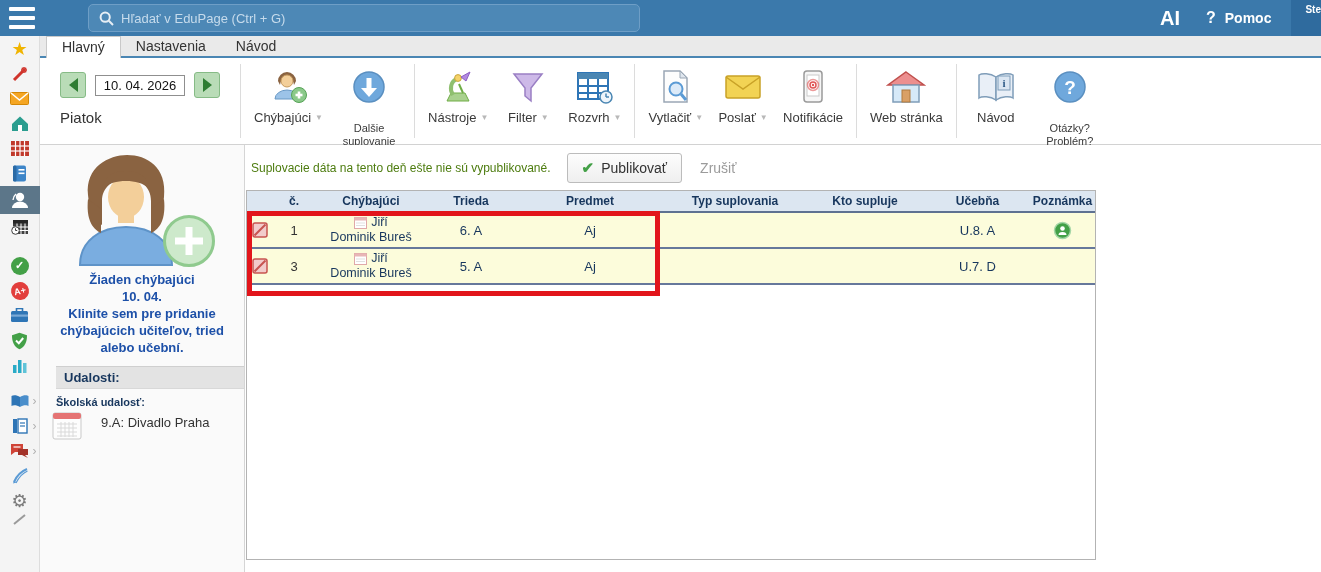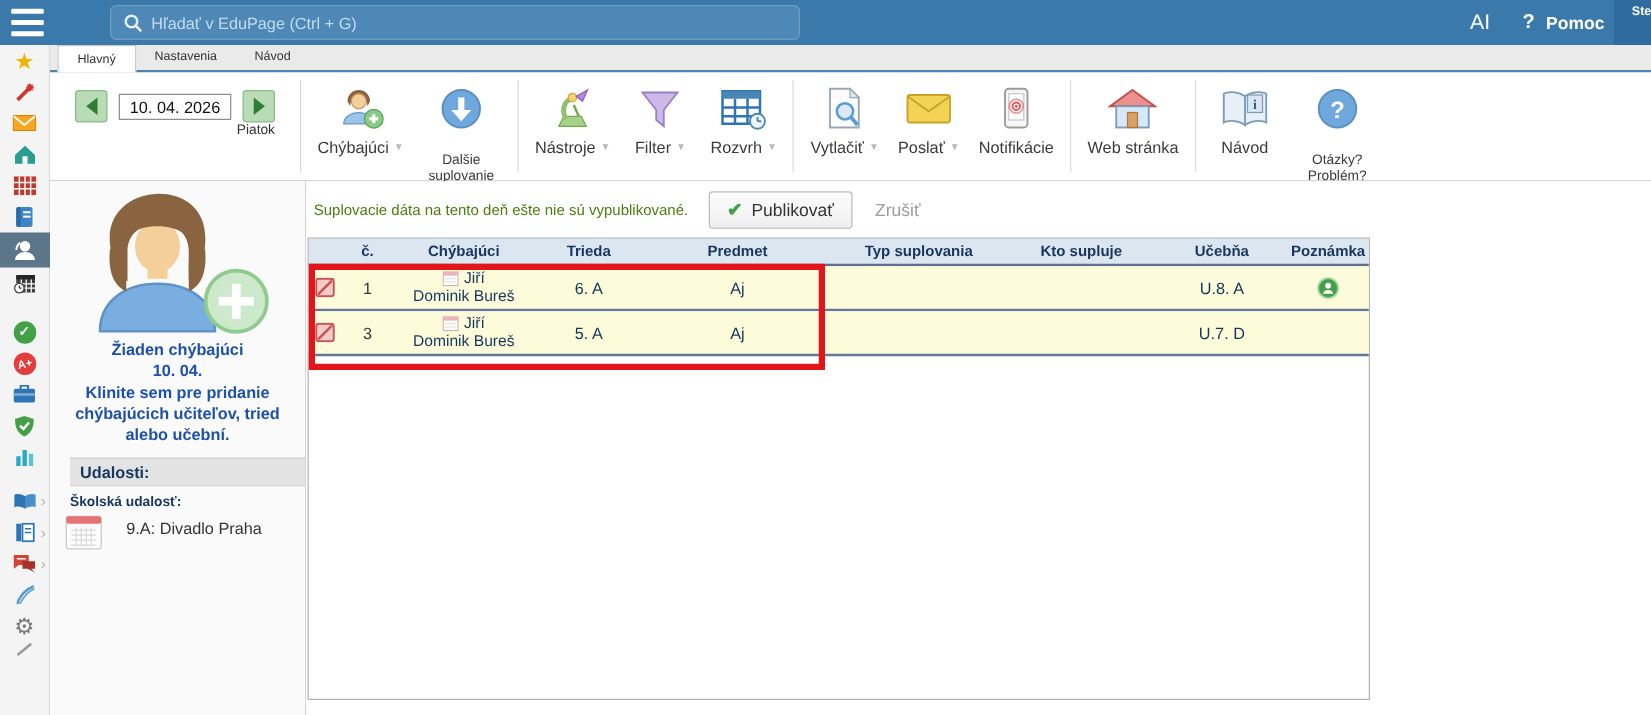--- a/index.html
+++ b/index.html
@@ -9,33 +9,33 @@
   
   .topbar{position:absolute;left:0;top:0;width:1321px;height:36px;background:#3b79ab;}
   .hamburger{position:absolute;left:9px;top:7px;width:26px;height:22px;display:flex;
              flex-direction:column;justify-content:space-between;cursor:pointer;}
   .hamburger span{display:block;height:4px;background:#fff;border-radius:1px;}
   .search{position:absolute;left:88px;top:4px;width:552px;height:28px;background:#4d88b6;
           border:1px solid #6e9ec6;border-radius:5px;display:flex;align-items:center;padding:0 10px;gap:7px;}
   .search input{flex:1;background:transparent;border:none;outline:none;color:#e8f1f8;font-size:13px;}
   .search input::placeholder{color:#c6dbec;opacity:1;}
   .topbar-right{position:absolute;left:1160px;top:0;height:36px;display:flex;align-items:center;gap:26px;color:#fff;}
-  .ai-label{font-weight:normal;font-size:17px;cursor:pointer;margin-left:16px;}
+  .ai-label{font-weight:bold;font-size:20px;cursor:pointer;}
   .help{display:flex;align-items:center;gap:9px;cursor:pointer;}
   .help .qmark{font-weight:bold;font-size:16px;}
   .help .ptext{font-weight:bold;font-size:14px;}
   .userbox{position:absolute;left:1291px;top:0;width:30px;height:36px;background:#2f6b9e;
            padding:3px 0 0 6px;overflow:hidden;cursor:pointer;}
   .userbox .u1{font-size:10px;font-weight:bold;color:#fff;line-height:13px;white-space:nowrap;text-align:right;}
   .userbox .u2{font-size:14px;color:#a9cdec;line-height:13px;white-space:nowrap;margin-top:47px;}
 
   
   .tabbar{position:absolute;left:40px;top:36px;width:1281px;height:22px;background:#eaeaea;
           border-bottom:2px solid #4a86b3;display:flex;align-items:flex-end;padding-left:6px;}
-  .tab{height:20px;line-height:20px;padding:0 15px;font-size:10px;color:#333;cursor:pointer;margin-top:26px;}
+  .tab{height:20px;line-height:20px;padding:0 15px;font-size:14px;color:#333;cursor:pointer;margin-top:26px;}
   .tab.active{background:#fff;border:1px solid #c9c9c9;border-bottom:none;height:22px;line-height:21px;
               margin-bottom:-2px;position:relative;z-index:2;}
 
   
   .toolbar{position:absolute;left:40px;top:58px;width:1281px;height:87px;background:#fff;
            border-bottom:1px solid #d2d2d2;display:flex;align-items:stretch;}
   .tsep{width:1px;background:#dcdcdc;margin:6px 0;}
   .tgroup{display:flex;align-items:flex-start;padding:8px 8px 0 8px;gap:4px;}
   .tbtn{display:flex;flex-direction:column;align-items:center;min-width:62px;cursor:pointer;padding:0 5px;}
   .ticon{height:42px;display:flex;align-items:center;justify-content:center;}
@@ -43,21 +43,21 @@
   .tlabel-sm{font-size:11px;line-height:13px;color:#3a3a3a;text-align:center;margin-top:14px;}
   .caret{color:#b8b8b8;font-size:8px;}
   .dategroup{display:flex;flex-direction:column;padding:14px 20px 0 20px;}
   .daterow{display:flex;align-items:center;gap:9px;}
   .navbtn{width:26px;height:26px;background:#b9dcb7;border:1px solid #86bb86;border-radius:3px;
           display:flex;align-items:center;justify-content:center;cursor:pointer;}
   .tri-l{width:0;height:0;border-top:7px solid transparent;border-bottom:7px solid transparent;border-right:9px solid #2e7d32;}
   .tri-r{width:0;height:0;border-top:7px solid transparent;border-bottom:7px solid transparent;border-left:9px solid #2e7d32;}
   .dateinput{width:90px;height:21px;border:1px solid #8f8f8f;text-align:center;font-size:13px;color:#111;
              font-family:"Liberation Sans",sans-serif;}
-  .weekday{text-align:right;font-size:11px;color:#333;margin-top:0;}
+  .weekday{text-align:left;font-size:15px;color:#333;margin-top:11px;}
 
   
   .sidenav{position:absolute;left:0;top:36px;width:40px;height:536px;background:#f4f4f4;
            border-right:1px solid #dddddd;display:flex;flex-direction:column;align-items:center;}
   .sitem{width:40px;height:25px;display:flex;align-items:center;justify-content:center;cursor:pointer;position:relative;flex:0 0 auto;}
   .sitem.active{background:#5c7689;height:28px;}
   .schar{font-size:18px;line-height:18px;}
   .chev{position:absolute;right:3px;top:50%;transform:translateY(-50%);color:#b0b0b0;font-size:12px;}
   .sspacer{height:14px;flex:0 0 auto;}
   .circ{width:18px;height:18px;border-radius:50%;display:flex;align-items:center;justify-content:center;

